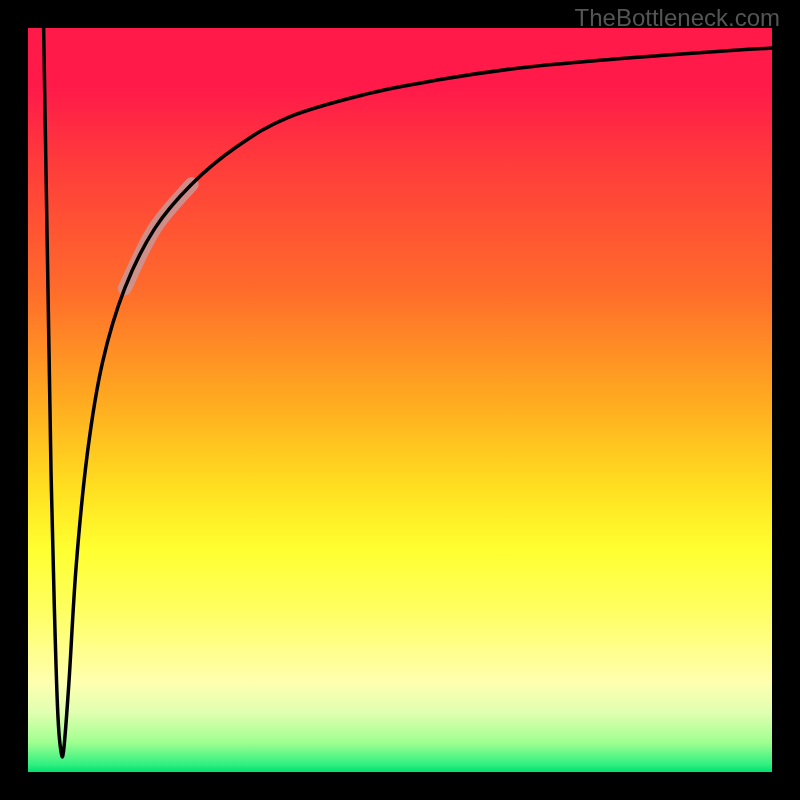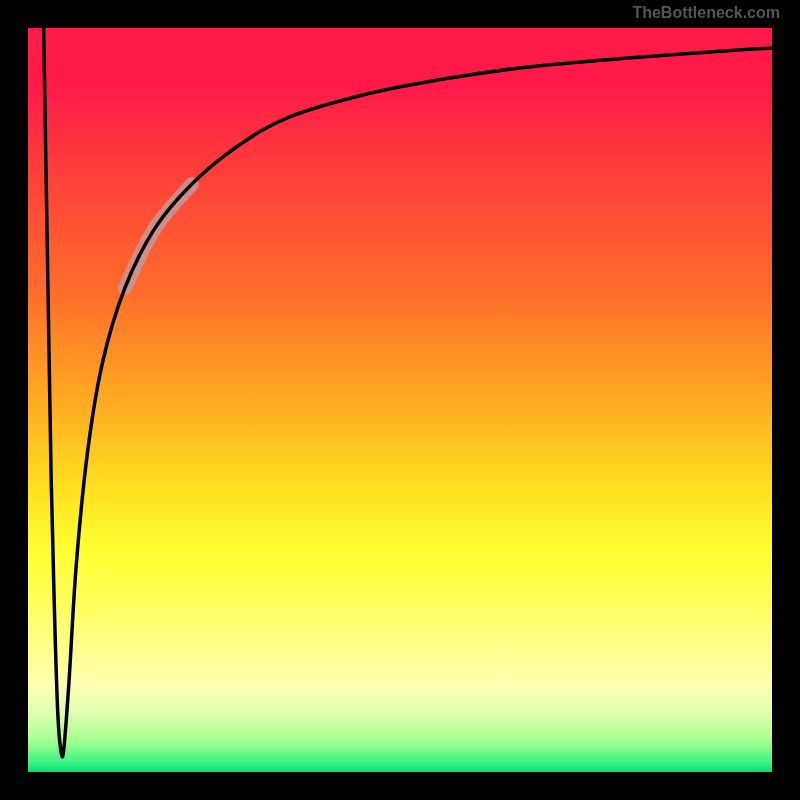--- a/index.html
+++ b/index.html
@@ -13,22 +13,22 @@
     .container {
       position: relative;
       width: 800px;
       height: 800px;
     }
     .watermark {
       position: absolute;
       top: 4px;
       right: 20px;
       color: #555;
-      font-size: 16px;
-      font-weight: bold;
+      font-size: 24px;
+      font-weight: normal;
       z-index: 10;
     }
     .plot-area {
       position: absolute;
       top: 28px;
       left: 28px;
       width: 744px;
       height: 744px;
     }
     .gradient-bg {

